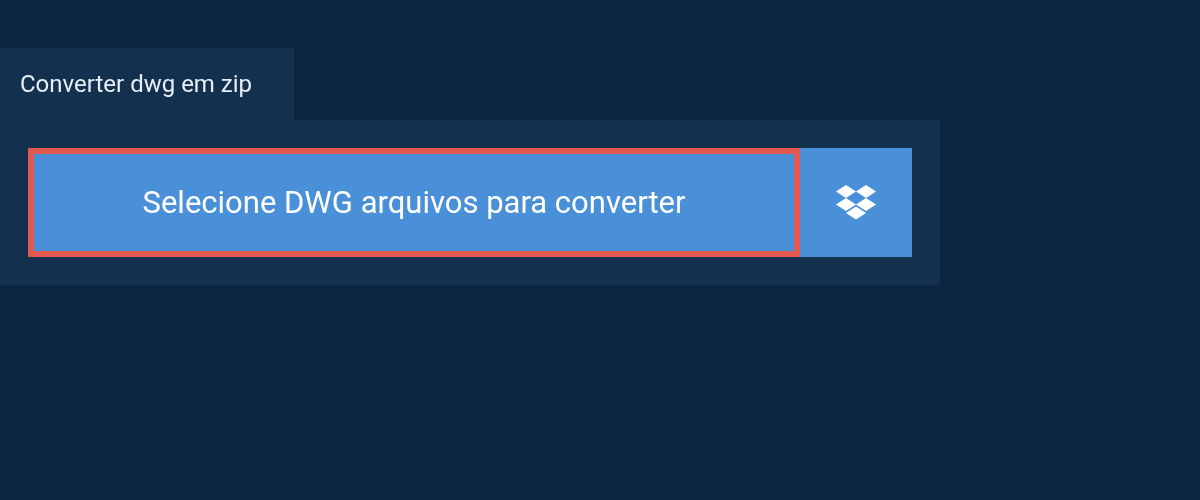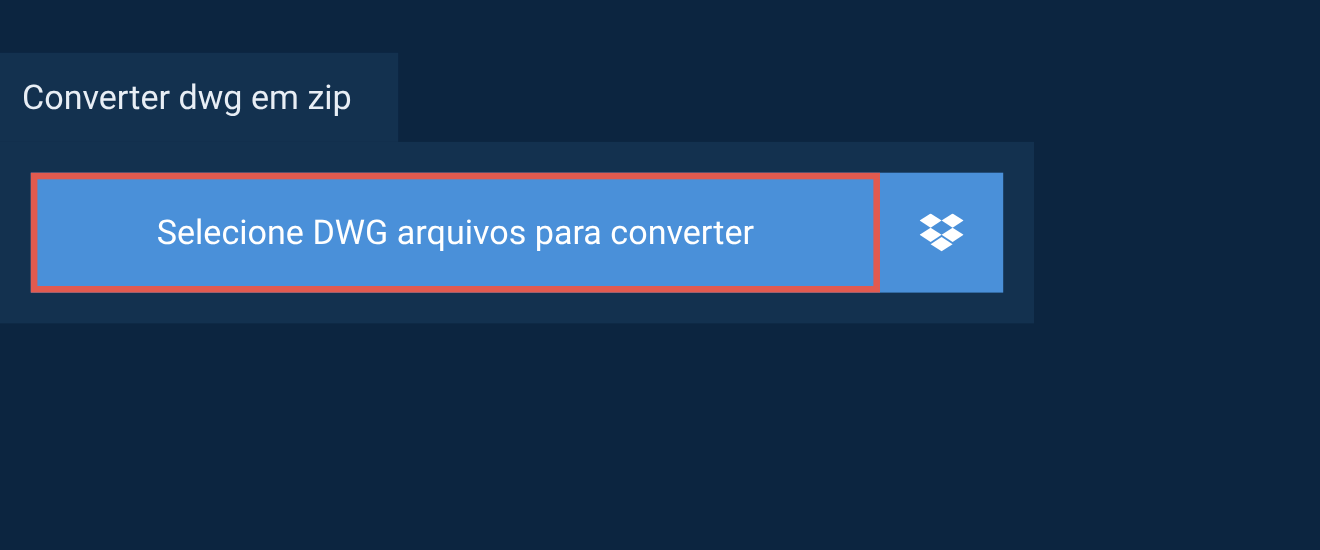--- a/index.html
+++ b/index.html
@@ -12,21 +12,21 @@
       height: 500px;
       background: #0c2540;
       font-family: -apple-system, BlinkMacSystemFont, "Segoe UI", Roboto, "Helvetica Neue", Arial, sans-serif;
       overflow: hidden;
     }
     .tab {
       background: #13314f;
       color: #e8eef5;
       display: inline-block;
       padding: 22px 42px 22px 20px;
-      font-size: 31px;
+      font-size: 24px;
       font-weight: 400;
       margin-top: 48px;
       margin-left: 0;
     }
     .panel {
       background: #13314f;
       margin-top: 0;
       padding: 28px 28px 28px 28px;
       width: 940px;
       display: flex;

